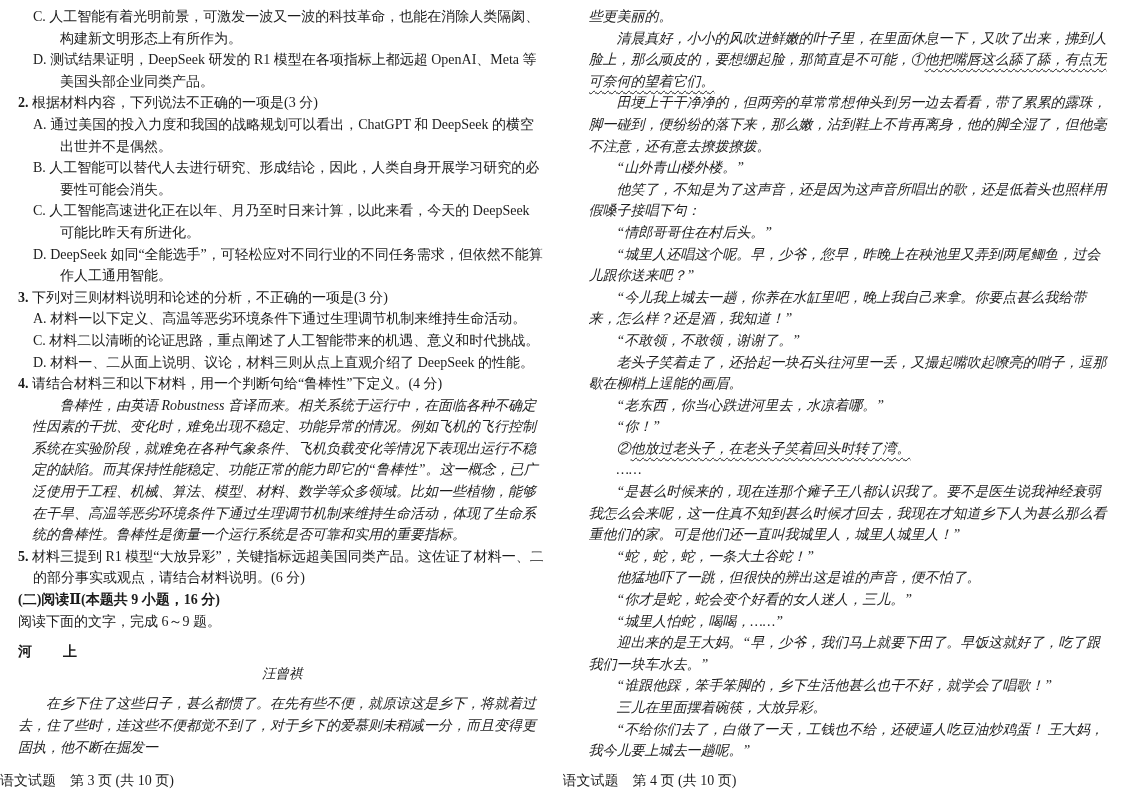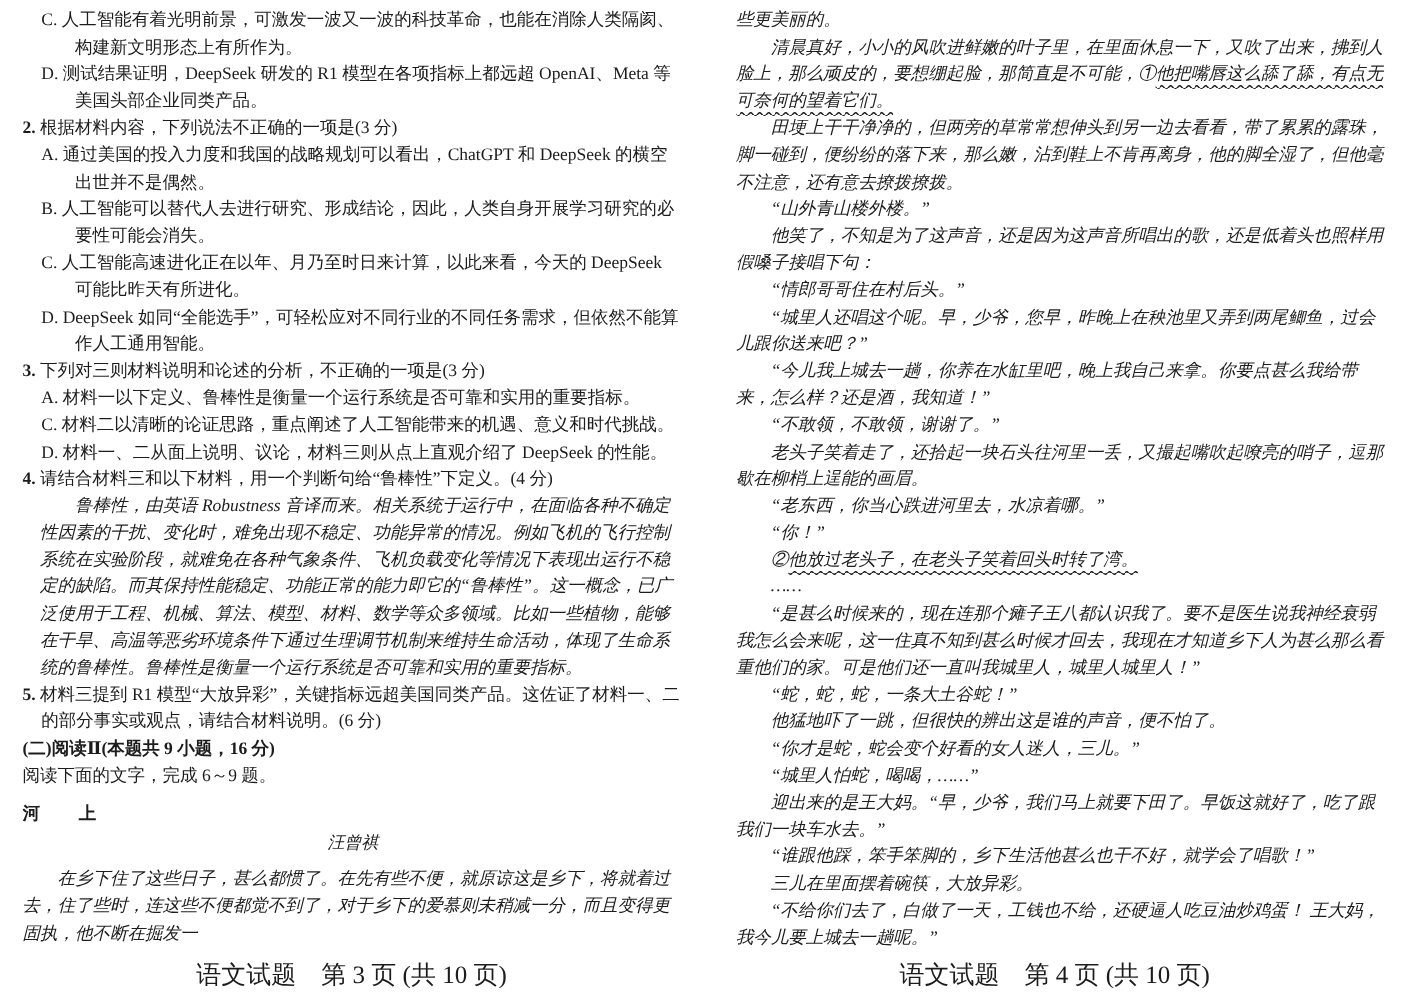--- a/index.html
+++ b/index.html
@@ -67,39 +67,39 @@
     text-decoration-line: underline;
     text-decoration-style: wavy;
     text-decoration-thickness: 1px;
     text-underline-offset: 4px;
   }
   .footer {
     position: absolute;
     left: 0;
     right: 0;
     bottom: 8px;
-    text-align: center;
+    text-align: left;
     font-style: normal;
-    font-size: 20px;
+    font-size: 14px;
   }
 </style>
 </head>
 <body>
 
 <div class="page page-left">
   <div class="content">
       <p class="option"><span class="olabel">C. </span><span>人工智能有着光明前景，可激发一波又一波的科技革命，也能在消除人类隔阂、构建新文明形态上有所作为。</span></p>
       <p class="option"><span class="olabel">D. </span><span>测试结果证明，DeepSeek 研发的 R1 模型在各项指标上都远超 OpenAI、Meta 等美国头部企业同类产品。</span></p>
       <p class="question"><span class="qnum">2. </span><span>根据材料内容，下列说法不正确的一项是(3 分)</span></p>
       <p class="option"><span class="olabel">A. </span><span>通过美国的投入力度和我国的战略规划可以看出，ChatGPT 和 DeepSeek 的横空出世并不是偶然。</span></p>
       <p class="option"><span class="olabel">B. </span><span>人工智能可以替代人去进行研究、形成结论，因此，人类自身开展学习研究的必要性可能会消失。</span></p>
       <p class="option"><span class="olabel">C. </span><span>人工智能高速进化正在以年、月乃至时日来计算，以此来看，今天的 DeepSeek 可能比昨天有所进化。</span></p>
       <p class="option"><span class="olabel">D. </span><span>DeepSeek 如同“全能选手”，可轻松应对不同行业的不同任务需求，但依然不能算作人工通用智能。</span></p>
       <p class="question"><span class="qnum">3. </span><span>下列对三则材料说明和论述的分析，不正确的一项是(3 分)</span></p>
-      <p class="option"><span class="olabel">A. </span><span>材料一以下定义、鲁棒性是衡量一个运行系统是否可靠和实用的重要指标。</span></p>
+      <p class="option"><span class="olabel">A. </span><span>材料一以下定义、高温等恶劣环境条件下通过生理调节机制来维持生命活动。</span></p>
       <p class="option"><span class="olabel">C. </span><span>材料二以清晰的论证思路，重点阐述了人工智能带来的机遇、意义和时代挑战。</span></p>
       <p class="option"><span class="olabel">D. </span><span>材料一、二从面上说明、议论，材料三则从点上直观介绍了 DeepSeek 的性能。</span></p>
       <p class="question"><span class="qnum">4. </span><span>请结合材料三和以下材料，用一个判断句给“鲁棒性”下定义。(4 分)</span></p>
       <p class="kai-quote"><span>鲁棒性，由英语 Robustness 音译而来。相关系统于运行中，在面临各种不确定性因素的干扰、变化时，难免出现不稳定、功能异常的情况。例如飞机的飞行控制系统在实验阶段，就难免在各种气象条件、飞机负载变化等情况下表现出运行不稳定的缺陷。而其保持性能稳定、功能正常的能力即它的“鲁棒性”。这一概念，已广泛使用于工程、机械、算法、模型、材料、数学等众多领域。比如一些植物，能够在干旱、高温等恶劣环境条件下通过生理调节机制来维持生命活动，体现了生命系统的鲁棒性。鲁棒性是衡量一个运行系统是否可靠和实用的重要指标。</span></p>
       <p class="question"><span class="qnum">5. </span><span>材料三提到 R1 模型“大放异彩”，关键指标远超美国同类产品。这佐证了材料一、二的部分事实或观点，请结合材料说明。(6 分)</span></p>
       <p class="section"><span>(二)阅读Ⅱ(本题共 9 小题，16 分)</span></p>
       <p class="plain"><span>阅读下面的文字，完成 6～9 题。</span></p>
       <p class="title"><span>河　　上</span></p>
       <p class="author"><span>汪曾祺</span></p>
       <p class="kai-para"><span>在乡下住了这些日子，甚么都惯了。在先有些不便，就原谅这是乡下，将就着过去，住了些时，连这些不便都觉不到了，对于乡下的爱慕则未稍减一分，而且变得更固执，他不断在掘发一</span></p>

